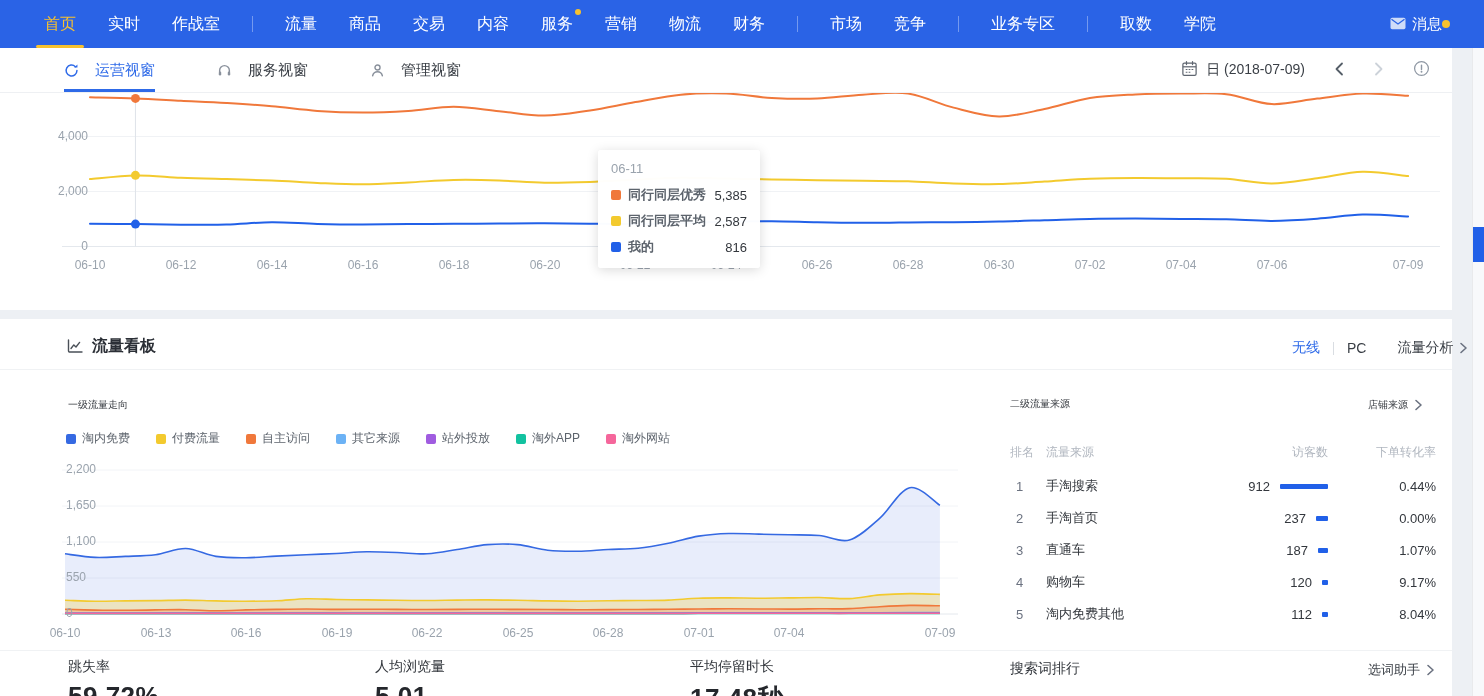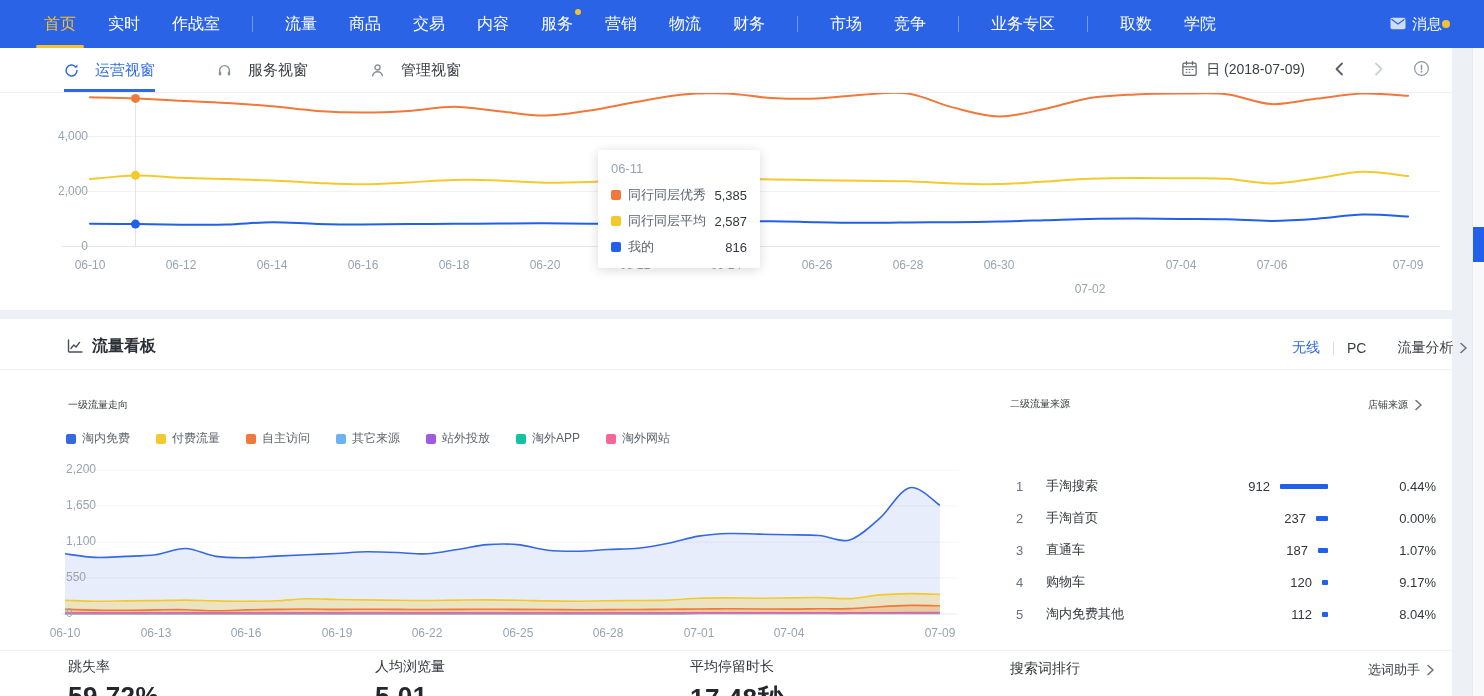--- a/index.html
+++ b/index.html
@@ -37,21 +37,21 @@
   
   svg.chart { position:absolute; z-index:1; }
   .axis-label { position:absolute; font-size:12px; color:#9aa3ad; z-index:2; white-space:nowrap; }
   .axis-label.right { text-align:right; }
 
   
   .tooltip { position:absolute; top:150px; left:598px; width:162px; background:rgba(255,255,255,.98); border-radius:3px; box-shadow:0 2px 12px rgba(0,0,0,.15); padding:11px 13px 12px; z-index:10; }
   .tt-title { font-size:13px; color:#9aa3ad; margin-bottom:10px; }
   .tt-row { display:flex; align-items:center; gap:7px; margin-top:8px; font-size:13px; }
   .tt-sq { width:10px; height:10px; border-radius:2px; flex:none; }
-  .tt-label { color:#5d646d; }
+  .tt-label { color:#5d646d;font-weight:bold; }
   .tt-val { margin-left:auto; color:#33373d; }
 
   
   .board-title { position:absolute; top:336px; left:92px; font-size:16px; font-weight:700; color:#2b2f36; }
   .board-icon { position:absolute; top:337px; left:66px; }
   .board-controls { position:absolute; top:339px; left:1292px; display:flex; align-items:center; gap:13px; font-size:14px; z-index:3; }
   .ctl-divider { width:1px; height:13px; background:#d9dde2; }
   .link-blue { color:#2e6ae8; cursor:pointer; }
   .link-plain { color:#3a3f46; cursor:pointer; }
   .hdr-divider { position:absolute; top:369px; left:0; width:1452px; height:1px; background:#f0f2f4; }
@@ -210,21 +210,21 @@
       <div class="axis-label" style="top:258px;left:157px;width:48px;text-align:center;">06-12</div>
       <div class="axis-label" style="top:258px;left:248px;width:48px;text-align:center;">06-14</div>
       <div class="axis-label" style="top:258px;left:339px;width:48px;text-align:center;">06-16</div>
       <div class="axis-label" style="top:258px;left:430px;width:48px;text-align:center;">06-18</div>
       <div class="axis-label" style="top:258px;left:521px;width:48px;text-align:center;">06-20</div>
       <div class="axis-label" style="top:258px;left:611px;width:48px;text-align:center;">06-22</div>
       <div class="axis-label" style="top:258px;left:702px;width:48px;text-align:center;">06-24</div>
       <div class="axis-label" style="top:258px;left:793px;width:48px;text-align:center;">06-26</div>
       <div class="axis-label" style="top:258px;left:884px;width:48px;text-align:center;">06-28</div>
       <div class="axis-label" style="top:258px;left:975px;width:48px;text-align:center;">06-30</div>
-      <div class="axis-label" style="top:258px;left:1066px;width:48px;text-align:center;margin-top:24px;">07-02</div>
+      <div class="axis-label" style="top:258px;left:1066px;width:48px;text-align:center;">07-02</div>
       <div class="axis-label" style="top:258px;left:1157px;width:48px;text-align:center;">07-04</div>
       <div class="axis-label" style="top:258px;left:1248px;width:48px;text-align:center;">07-06</div>
       <div class="axis-label" style="top:258px;left:1384px;width:48px;text-align:center;">07-09</div>
     </div>
 
   <div class="tooltip">
     <div class="tt-title">06-11</div>
     <div class="tt-row">
       <span class="tt-sq" id="sq0" style="background: rgb(240, 120, 59);"></span>
       <span class="tt-label">同行同层优秀</span>
@@ -332,20 +332,26 @@
       <div class="axis-label" style="top:626px;left:916px;width:48px;text-align:center;">07-09</div>
     </div>
 
   <div class="sub-title" style="top:397px;left:1010px;">二级流量来源</div>
   <div class="sub-title" style="top:398px;left:1368px;display:flex;align-items:center;gap:6px;cursor:pointer;">
     <span>店铺来源</span>
     <svg width="9" height="12" viewBox="0 0 9 12">
         <path d="M2 1.5L7 6l-5 4.5" fill="none" stroke="#6b7280" stroke-width="1.6" stroke-linecap="round" stroke-linejoin="round"></path>
       </svg>
   </div>
+  <div class="tbl-head" id="tbl-head">
+      <div>排名</div>
+      <div>流量来源</div>
+      <div class="th-visit">访客数</div>
+      <div class="th-right">下单转化率</div>
+    </div>
   <div class="tbl-rows" id="tbl-rows">
       <div class="tbl-row">
         <div class="cell-rank">1</div>
         <div>手淘搜索</div>
         <div class="cell-visit">
           <span>912</span>
           <span class="visit-bar" style="width: 48px;"></span>
         </div>
         <div class="cell-rate">0.44%</div>
       </div>

